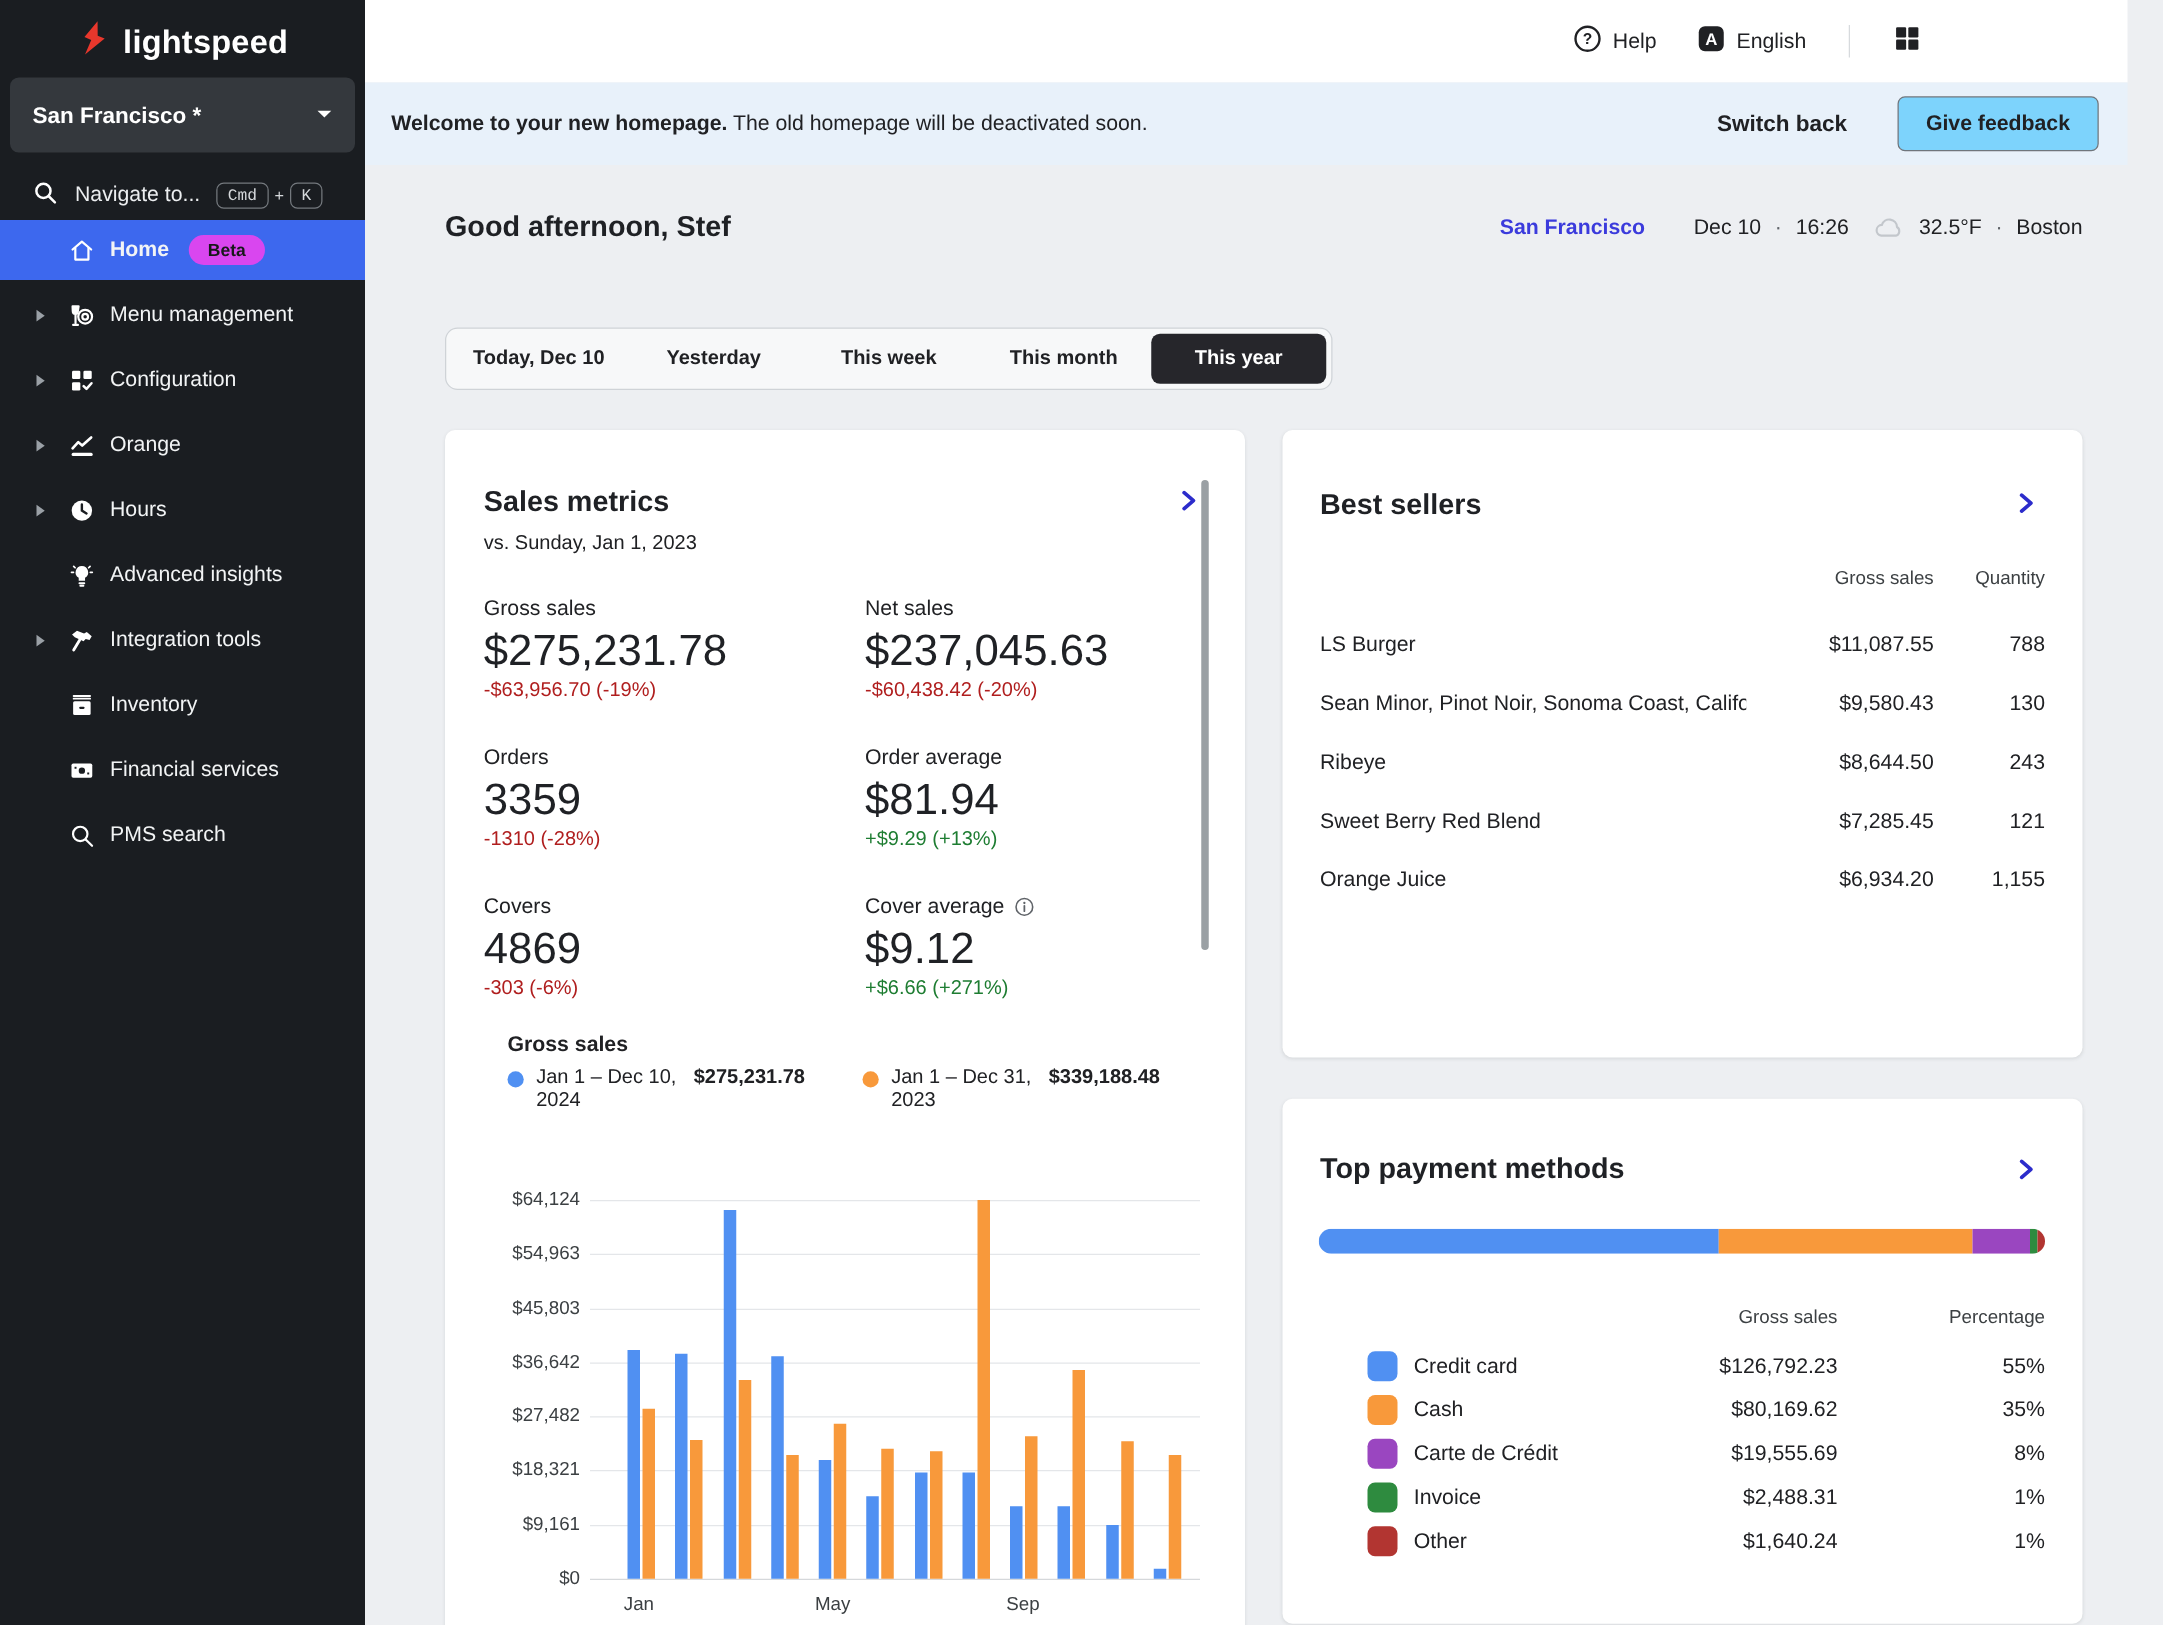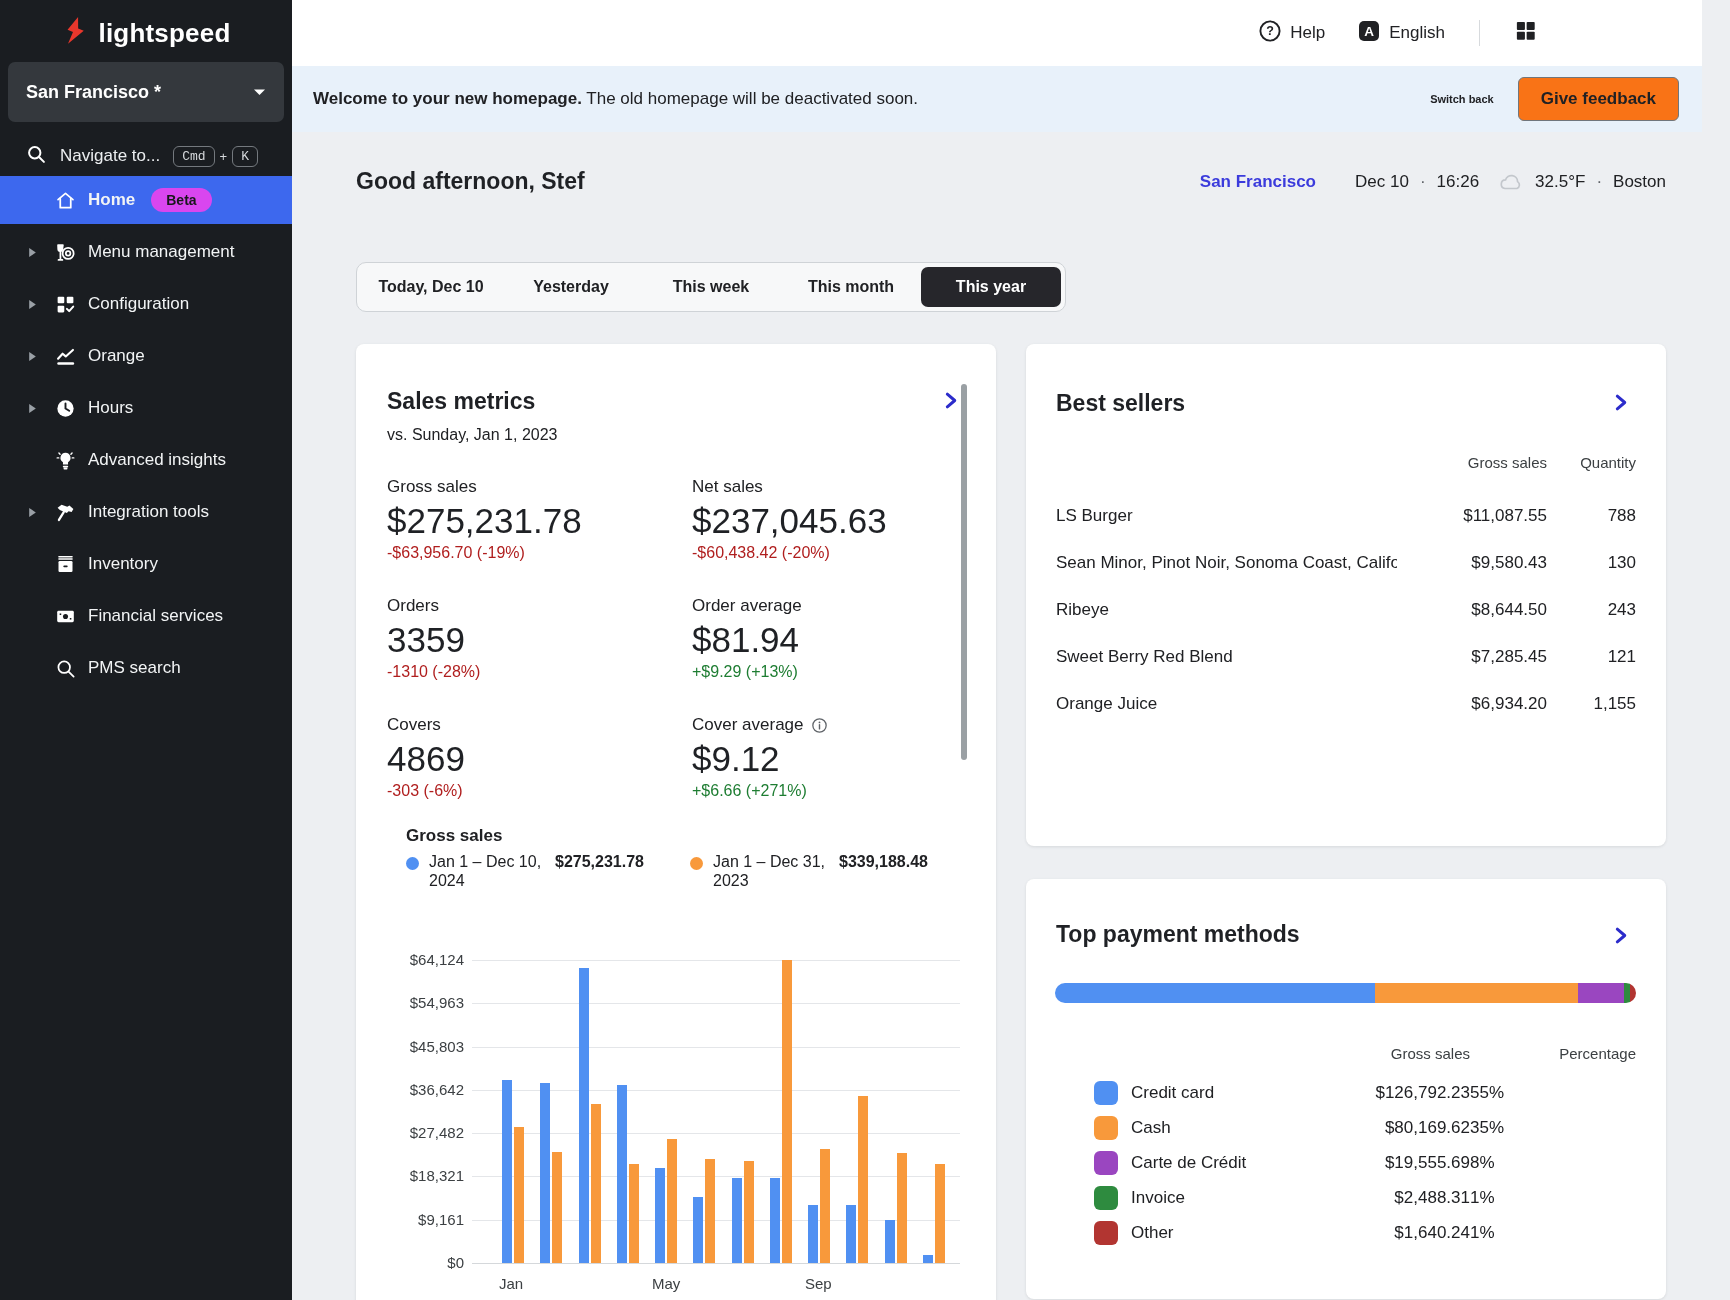--- a/index.html
+++ b/index.html
@@ -29,22 +29,22 @@
   
   .main { position:relative; flex:1; height:1300px; }
   .topbar { position:absolute; top:0; left:0; right:0; height:66px; background:#fff; display:flex; align-items:center; justify-content:flex-end; padding-right:165px; }
   .tb-item { display:flex; align-items:center; gap:8px; font-size:17px; color:#202124; cursor:pointer; }
   .tb-sep { width:1px; height:26px; background:#d7dadd; margin:0 34px; }
   .tb-gap { width:32px; }
 
   .banner { position:absolute; top:66px; left:0; right:0; height:66px; background:#e8f1fa; display:flex; align-items:center; padding:0 23px 0 21px; }
   .banner-text { font-size:17px; flex:1; }
   .banner-text b { font-weight:700; }
-  .btn-plain { font-size:11px; font-weight:700; color:#202124; margin-right:24px; cursor:pointer; background:none; border:none; font-family:inherit; }
-  .btn-outline { font-size:17px; font-weight:700; color:#202124; background:#f97316; border:1px solid #70767c; border-radius:6px; height:44px; padding:0 22px; cursor:pointer; font-family:inherit; }
+  .btn-plain { font-size:18px; font-weight:700; color:#202124; margin-right:40px; cursor:pointer; background:none; border:none; font-family:inherit; }
+  .btn-outline { font-size:17px; font-weight:700; color:#202124; background:#7dd3fc; border:1px solid #70767c; border-radius:6px; height:44px; padding:0 22px; cursor:pointer; font-family:inherit; }
 
   .content { position:absolute; top:132px; left:0; right:0; bottom:0; background:#edeff2; overflow:hidden; }
 
   .greet-row { position:absolute; top:36px; left:64px; width:1310px; display:flex; align-items:center; }
   .greeting { font-size:23px; font-weight:700; color:#1f2125; flex:1; }
   .hdr-right { display:flex; align-items:flex-start; font-size:17px; gap:11px; }
   .hdr-link { color:#3b3bdc; font-weight:600; cursor:pointer; margin-right:28px; }
   .hdr-dot { color:#5f6368; }
   .hdr-cloud { display:flex; align-items:center; margin-left:8px; }
 
@@ -101,21 +101,21 @@
   .card-pay { left:734px; top:747px; width:640px; height:420px; }
   .cp-title { position:absolute; left:30px; top:42px; }
   .cp-chev { left:586px; top:48px; }
   .pay-bar { position:absolute; left:29px; top:104px; width:581px; height:20px; border-radius:10px; overflow:hidden; display:flex; }
   .pay-seg { height:100%; }
   .cp-head { left:30px; right:30px; top:166px; }
   .cp-rows { position:absolute; left:29px; right:30px; top:196px; }
   .cp-rows .trow { height:35px;padding-left:39px; }
   .swatch { width:24px; height:24px; border-radius:6px; margin-right:13px; flex:0 0 24px; }
   .col-pgross { width:170px; text-align:right; }
-  .col-pct { width:166px; }
+  .col-pct { width:166px; text-align:right; }
   .pay-head-gross { width:170px; text-align:right; }
   .pay-head-pct { width:166px; text-align:right; }
   .pay-head-spacer { flex:1; }
 </style>
 </head>
 <body>
 
 <div id="app">
 
   <div class="sidebar">

